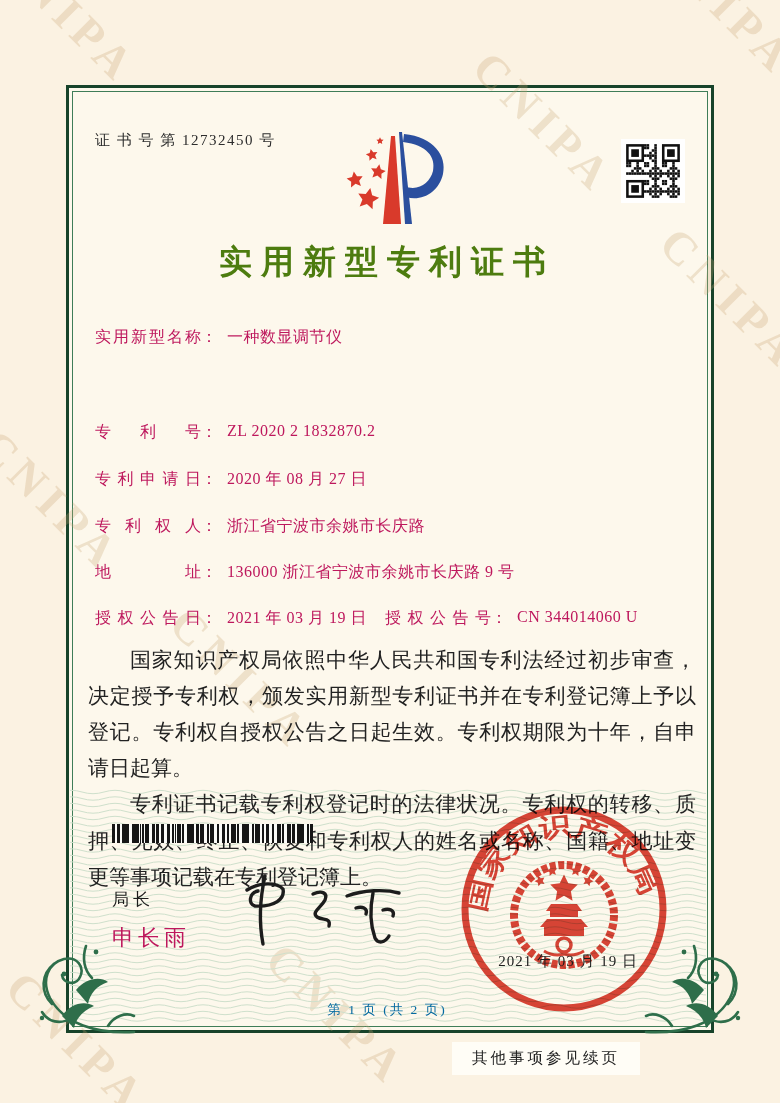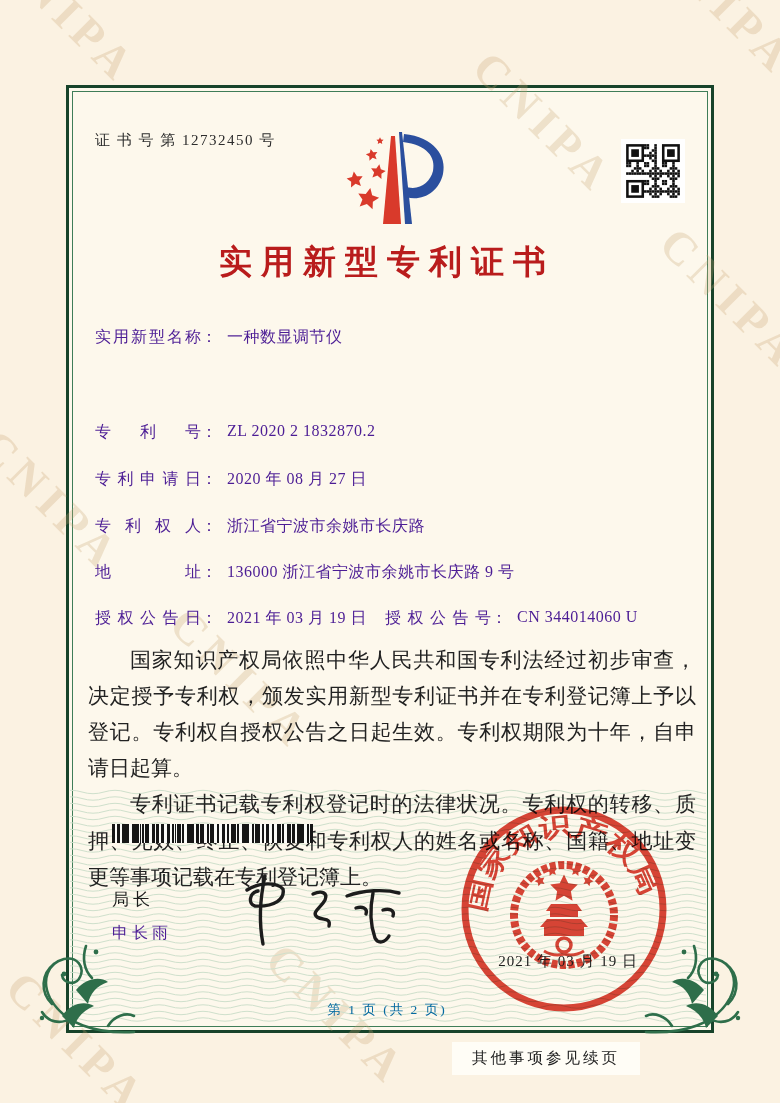--- a/index.html
+++ b/index.html
@@ -15,40 +15,40 @@
   
   .frame{position:absolute;z-index:1;left:66px;top:85px;width:642px;height:942px;
          border:3px solid #17432a;background:#fdf8ec;}
   .frame-inner{position:absolute;inset:3px;border:1px solid #3f7d58;}
 
   
 
   .cert-no{z-index:3;left:95px;top:131px;font-size:15px;letter-spacing:1.5px;color:#2d2d2d;}
 
   .title{z-index:3;left:66px;top:240px;width:642px;text-align:center;
-         font-size:33px;font-weight:bold;letter-spacing:9px;color:#b91c1c;}
-
-  .row{position:absolute;z-index:3;left:95px;font-size:16px;color:#4c1d95;white-space:nowrap;}
+         font-size:33px;font-weight:bold;letter-spacing:9px;color:#4d7c0f;}
+
+  .row{position:absolute;z-index:3;left:95px;font-size:16px;color:#be185d;white-space:nowrap;}
   .flabel{display:inline-block;width:106px;text-align:justify;text-align-last:justify;vertical-align:top;}
   .colon{display:inline-block;vertical-align:top;}
   .fvalue{display:inline-block;margin-left:10px;vertical-align:top;letter-spacing:.5px;}
   .pair2{position:absolute;left:290px;top:0;}
 
   .paras{z-index:3;left:88px;top:642px;width:608px;font-size:21px;line-height:1.72;
          color:#222;text-align:justify;}
   .paras p{margin:0;text-indent:2em;}
 
   .barcode{z-index:3;left:112px;top:824px;width:201px;height:19px;background-color:#fbfbf8;
     background-image:
       repeating-linear-gradient(90deg,#161616 0 2px,transparent 2px 5px),
       repeating-linear-gradient(90deg,#161616 0 1px,transparent 1px 7px),
       repeating-linear-gradient(90deg,#161616 0 3px,transparent 3px 11px);}
 
   .signer-title{z-index:3;left:112px;top:888px;font-size:17px;color:#1c1c1c;letter-spacing:4px;}
-  .signer-name{z-index:3;left:112px;top:923px;font-size:16px;color:#4c1d95;letter-spacing:4px;}
+  .signer-name{z-index:3;left:112px;top:923px;font-size:22px;color:#be185d;letter-spacing:4px;}
   .sig{z-index:4;left:225px;top:862px;}
 
   .seal{z-index:4;left:458px;top:803px;mix-blend-mode:multiply;}
   .seal-date{z-index:5;left:478px;top:952px;width:180px;text-align:center;
              font-size:15px;color:#1d1d1d;letter-spacing:1px;}
 
   .page-info{z-index:3;left:66px;top:1001px;width:642px;text-align:center;
              font-size:13.5px;color:#0369a1;letter-spacing:2px;}
 
   .cont-note{z-index:3;left:0;top:1042px;width:640px;text-align:right;}

